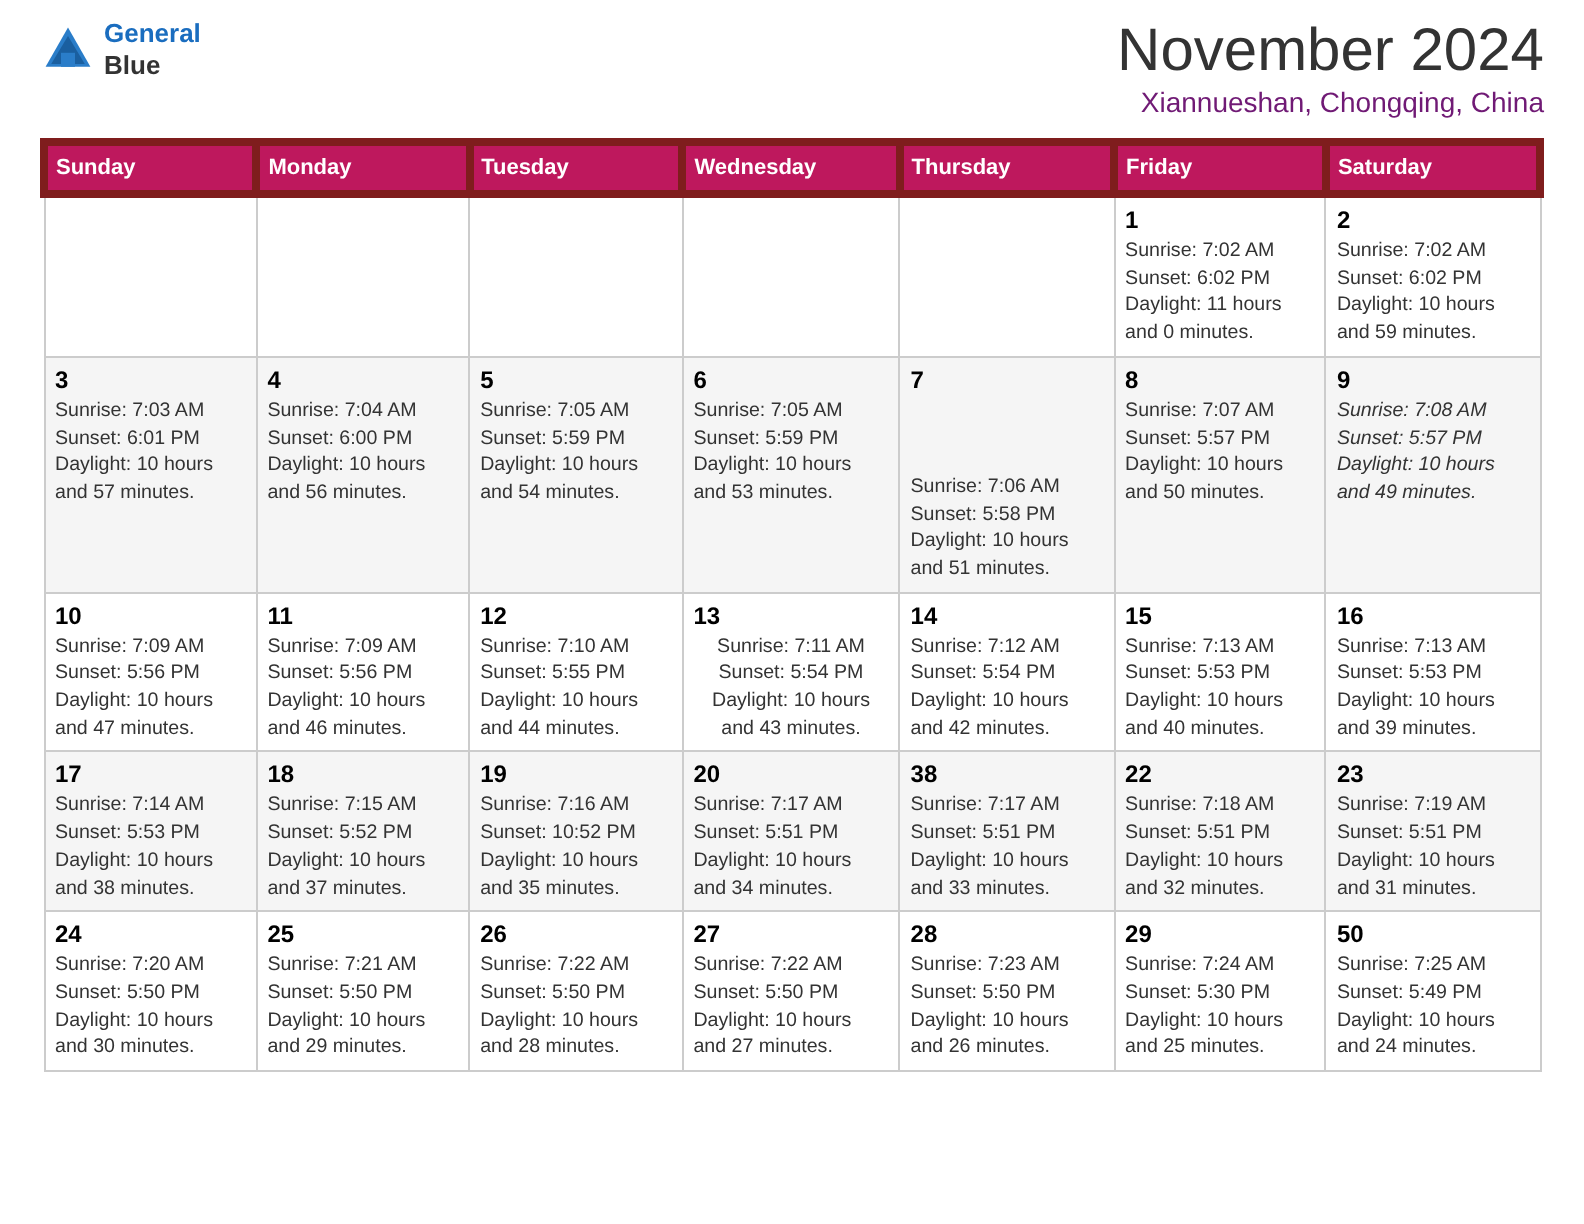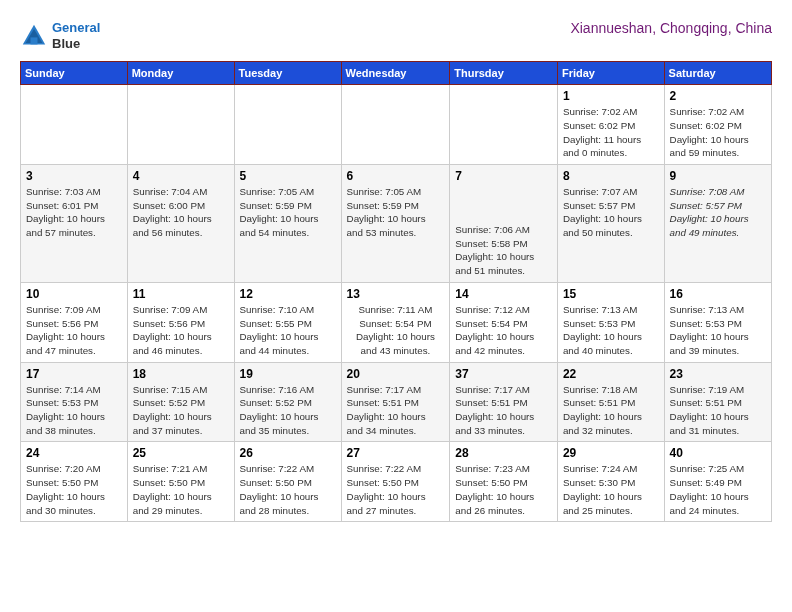--- a/index.html
+++ b/index.html
@@ -4,21 +4,21 @@
   <style>
     * { box-sizing: border-box; margin: 0; padding: 0; }
     body {
       font-family: Arial, sans-serif;
       background: #fff;
       width: 792px;
       min-height: 612px;
     }
     .page {
       width: 792px;
-      padding: 20px 20px 10px 20px;
+      padding: 9px 20px 10px 20px;
     }
     .header {
       display: flex;
       align-items: flex-start;
       justify-content: space-between;
       margin-bottom: 10px;
     }
     .logo {
       display: flex;
       align-items: center;
@@ -48,27 +48,27 @@
     .location {
       font-size: 14px;
       color: #701a75;
     }
     .calendar-table {
       width: 100%;
       border-collapse: collapse;
       font-size: 10.5px;
     }
     .calendar-table thead th {
-      background: #1d4ed8;
+      background: #be185d;
       color: #fff;
       padding: 5px 4px;
       text-align: left;
       font-weight: bold;
       font-size: 11px;
-      border: 1px solid #7f1d1d;
+      border: 4px solid #7f1d1d;
     }
     .calendar-table tbody td {
       border: 1px solid #ccc;
       vertical-align: top;
       padding: 4px 5px;
       width: 113px;
       min-height: 70px;
       background: #fff;
     }
     .calendar-table tbody tr:nth-child(even) td {
@@ -98,20 +98,21 @@
         <polygon points="20,4 36,32 4,32" fill="#2a7dc9"></polygon>
         <polygon points="20,10 32,30 8,30" fill="#1a5fa0"></polygon>
         <rect x="15" y="22" width="10" height="10" fill="#2a7dc9"></rect>
       </svg>
       <div class="logo-text">
         <div><span>General</span></div>
         <div>Blue</div>
       </div>
     </div>
     <div class="title-block">
+      <div class="month-title">November 2024</div>
       <div class="location">Xiannueshan, Chongqing, China</div>
     </div>
   </div>
 
   <table class="calendar-table">
     <thead>
       <tr>
       <th>Sunday</th>
           <th>Monday</th>
           <th>Tuesday</th>
@@ -256,33 +257,33 @@
           <td>
             <div class="day-number">18</div>
             <div class="day-info" style="white-space: pre-line;">Sunrise: 7:15 AM
 Sunset: 5:52 PM
 Daylight: 10 hours
 and 37 minutes.</div>
           </td>
           <td>
             <div class="day-number">19</div>
             <div class="day-info" style="white-space: pre-line;">Sunrise: 7:16 AM
-Sunset: 5:52 PM
+Sunset: 10:52 PM
 Daylight: 10 hours
 and 35 minutes.</div>
           </td>
           <td>
             <div class="day-number">20</div>
             <div class="day-info" style="white-space: pre-line;">Sunrise: 7:17 AM
 Sunset: 5:51 PM
 Daylight: 10 hours
 and 34 minutes.</div>
           </td>
           <td>
-            <div class="day-number">37</div>
+            <div class="day-number">38</div>
             <div class="day-info" style="white-space: pre-line;">Sunrise: 7:17 AM
 Sunset: 5:51 PM
 Daylight: 10 hours
 and 33 minutes.</div>
           </td>
           <td>
             <div class="day-number">22</div>
             <div class="day-info" style="white-space: pre-line;">Sunrise: 7:18 AM
 Sunset: 5:51 PM
 Daylight: 10 hours
@@ -333,21 +334,21 @@
 and 26 minutes.</div>
           </td>
           <td>
             <div class="day-number">29</div>
             <div class="day-info" style="white-space: pre-line;">Sunrise: 7:24 AM
 Sunset: 5:30 PM
 Daylight: 10 hours
 and 25 minutes.</div>
           </td>
           <td>
-            <div class="day-number">40</div>
+            <div class="day-number">50</div>
             <div class="day-info" style="white-space: pre-line;">Sunrise: 7:25 AM
 Sunset: 5:49 PM
 Daylight: 10 hours
 and 24 minutes.</div>
           </td>
         </tr>
       </tbody>
   </table>
 </div>
 

